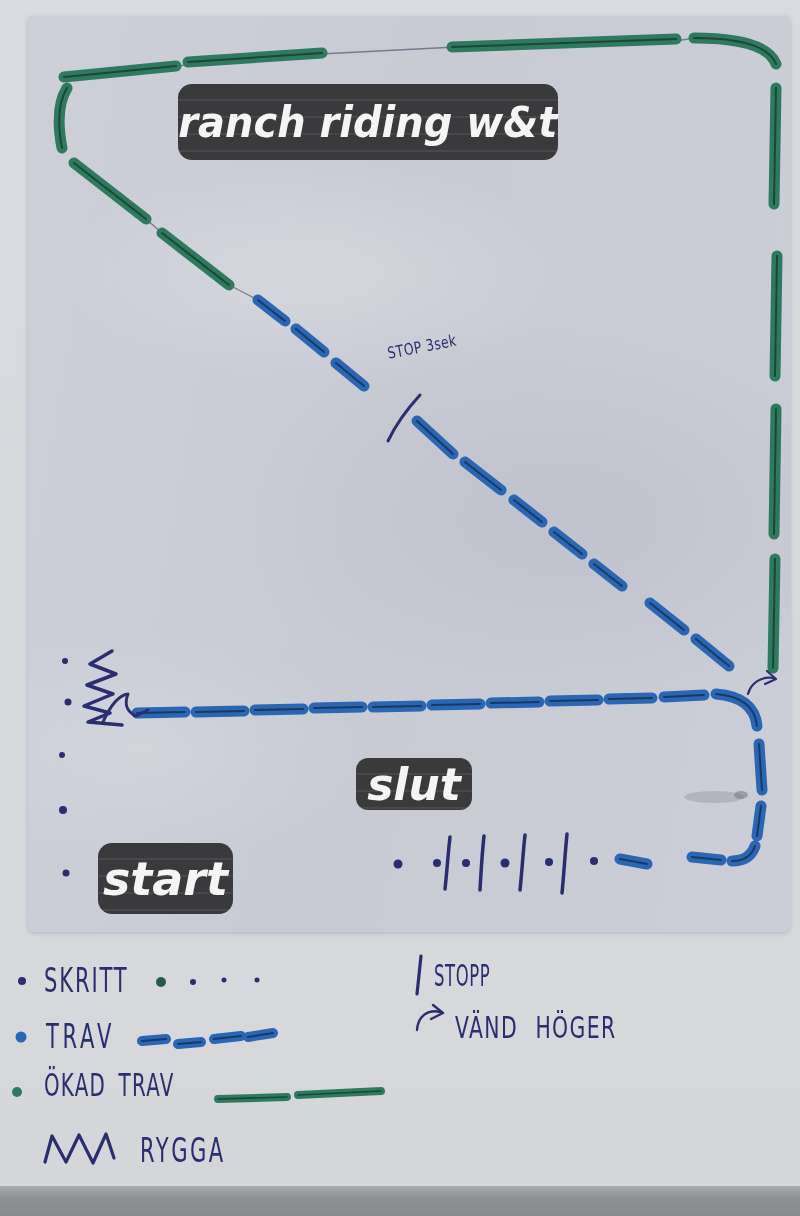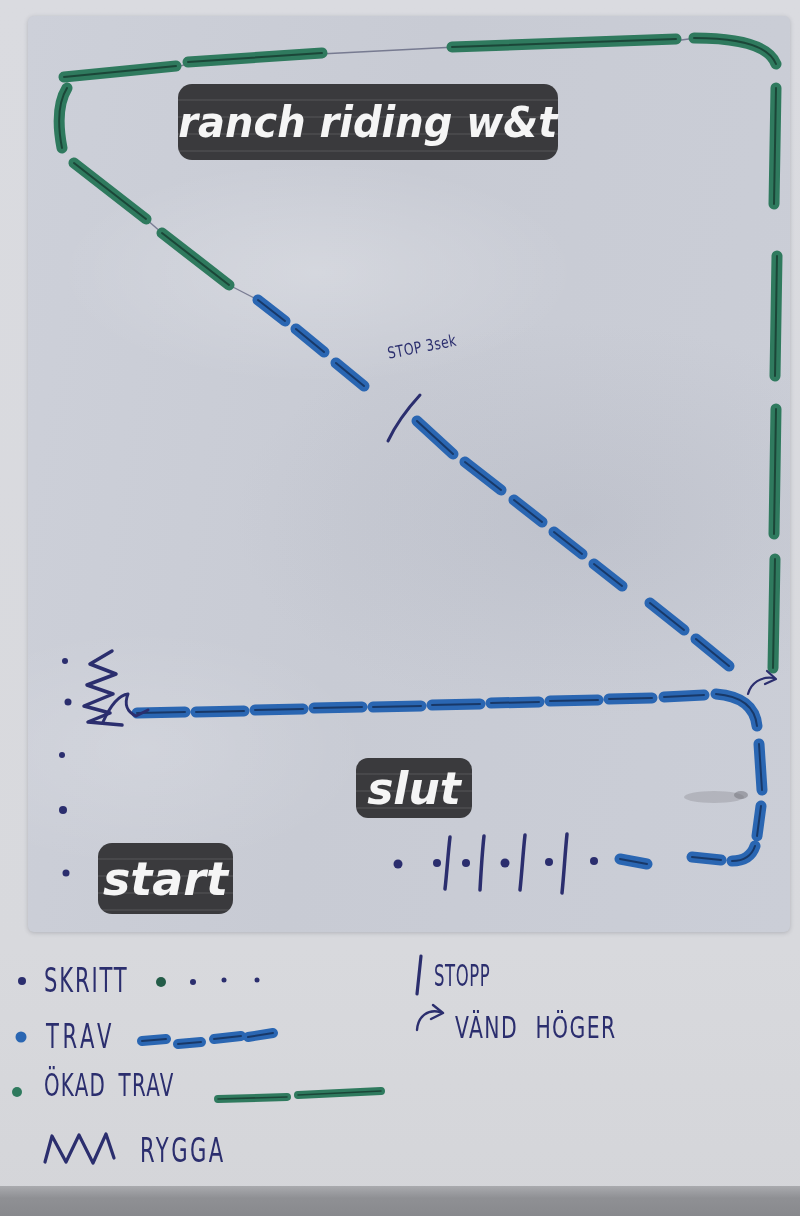--- a/index.html
+++ b/index.html
@@ -35,21 +35,21 @@
   .label-box{
     position:absolute;display:flex;align-items:center;justify-content:center;
     background-color:var(--label-box-bg,#3a3a3d);
     background-image:repeating-linear-gradient(to bottom,
       rgba(255,255,255,0) 0 15px, rgba(255,255,255,.07) 15px 17px);
     color:var(--label-text,#f5f5f5);
     font-style:italic;font-weight:bold;white-space:nowrap;
   }
   .title-box{left:178px;top:84px;width:380px;height:76px;border-radius:14px;font-size:43px;}
   .title-box span{transform:scaleX(.93);}
-  .slut-box{left:356px;top:758px;width:116px;height:60px;border-radius:12px;font-size:44px;}
+  .slut-box{left:356px;top:758px;width:116px;height:52px;border-radius:12px;font-size:44px;}
   .start-box{left:98px;top:843px;width:135px;height:71px;border-radius:14px;font-size:46px;}
 
   .stop-note{
     position:absolute;left:386px;top:344px;color:var(--ink,#2b2e6e);
     font-size:16px;letter-spacing:.5px;white-space:nowrap;
     transform:rotate(-11deg) scaleX(.78);transform-origin:left top;
   }
   .hand{
     position:absolute;color:var(--ink,#2b2e6e);white-space:nowrap;
     transform-origin:left top;

